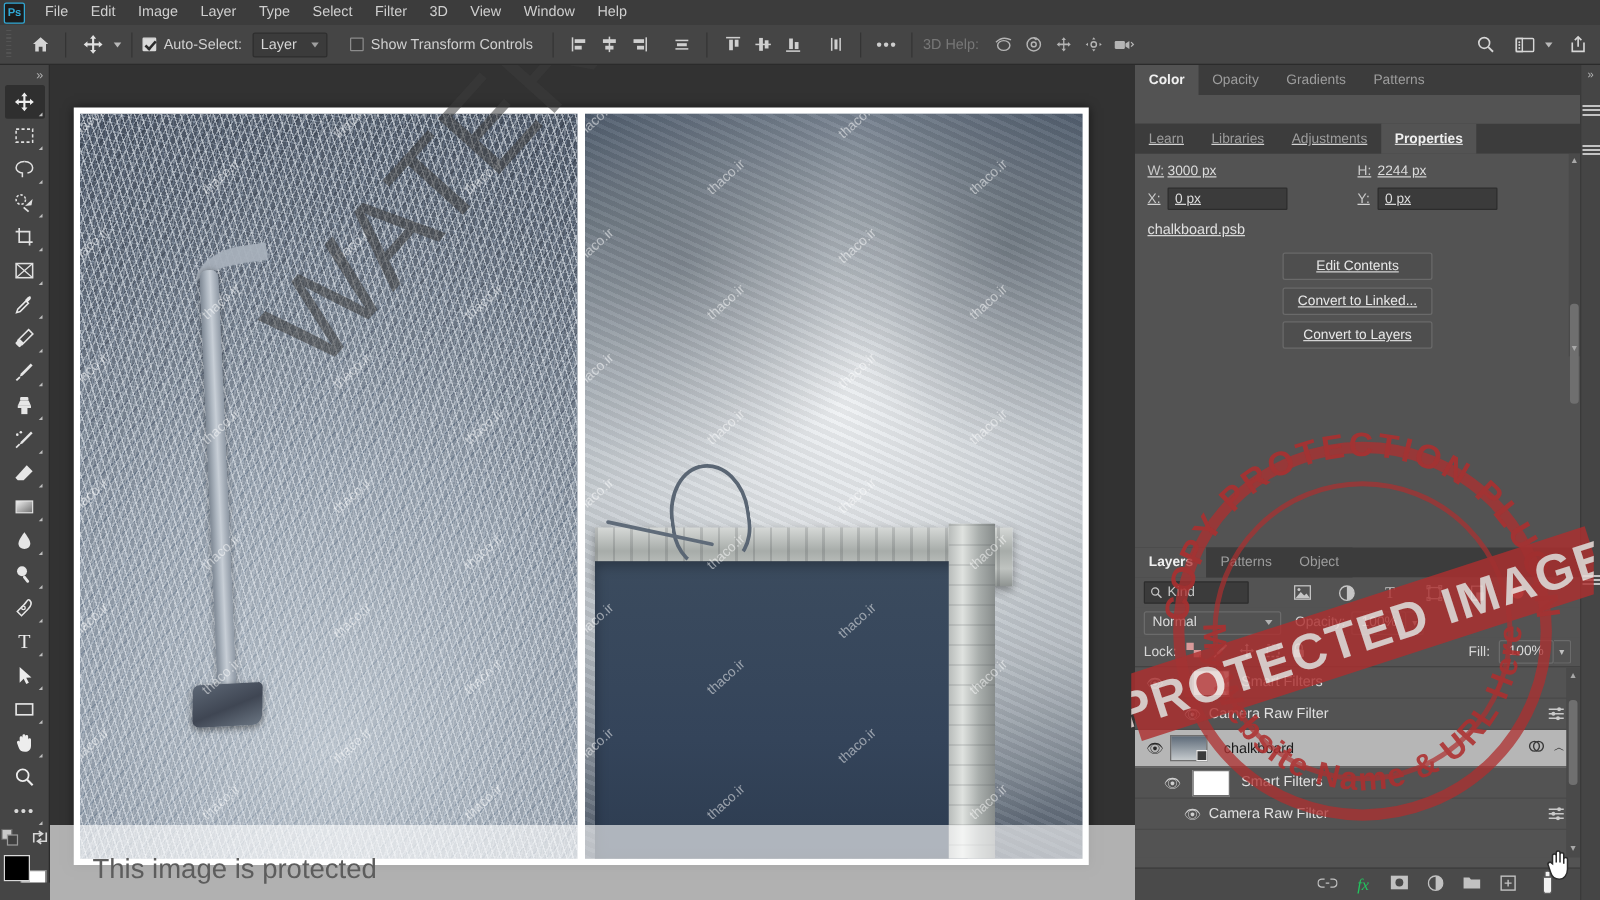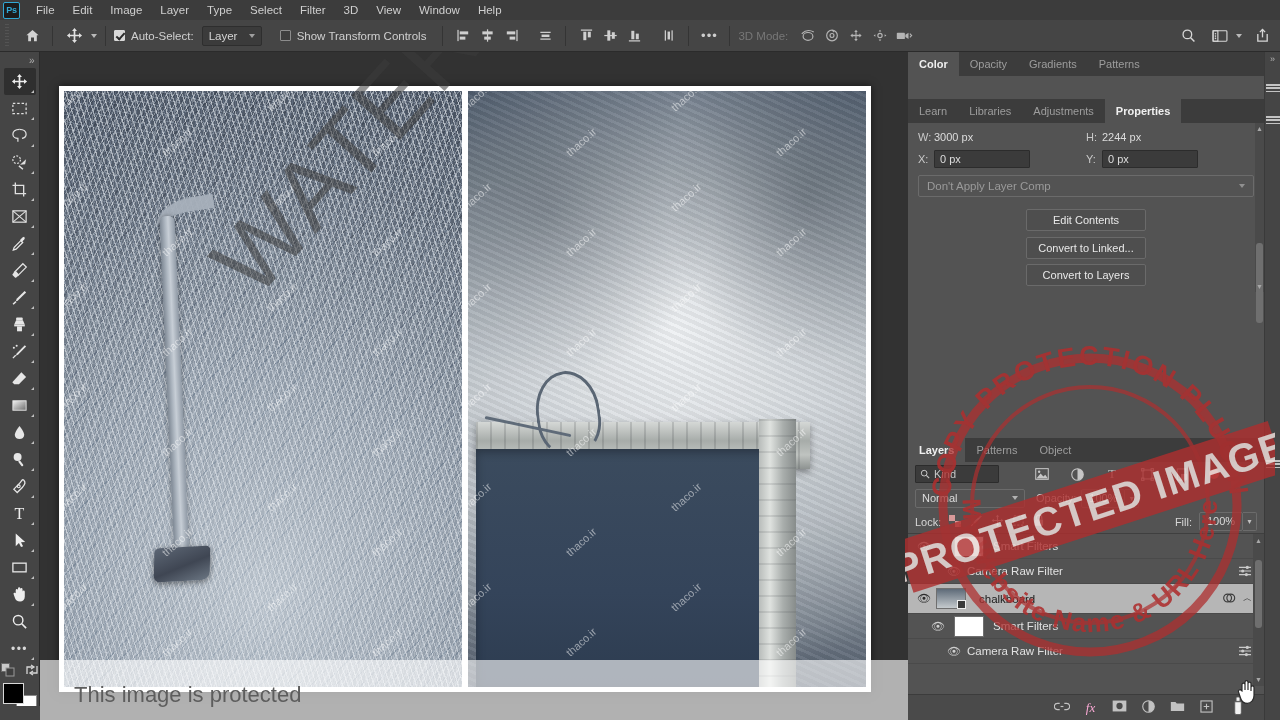--- a/index.html
+++ b/index.html
@@ -310,21 +310,21 @@
 
   .layscroll{ position:absolute; right:0; top:0; width:11px; height:100%; background:#4a4a4a; }
   .layscroll .bar{ position:absolute; left:2px; top:26px; width:7px; height:68px;
     background:#6f6f6f; border-radius:3px;}
 
   .layfooter{
     position:absolute; left:0; bottom:0; width:356px; height:26px; background:#4a4a4a;
     display:flex; align-items:center; justify-content:flex-end; gap:14px; padding-right:16px;
     border-top:1px solid #3c3c3c;
   }
-  .lf-ico{ color:#f9a8d4; font-size:12px; width:15px; text-align:center; }
+  .lf-ico{ color:#22c55e; font-size:12px; width:15px; text-align:center; }
 
   
   .statusbar{
     position:absolute; left:0; bottom:0; width:40px; height:14px; background:#454545;
   }
 
   
   .stamp{
     position:absolute; left:905px; top:290px; width:370px; height:400px;
     pointer-events:none; z-index:60;
@@ -447,21 +447,21 @@
           <rect x="11.2" y="2.5" width="1.3" height="11" fill="#cfcfcf"></rect>
         </svg>
     </div>
 
     <div class="ob-sep"></div>
 
     <div class="ob-btn" style="letter-spacing:1px;font-size:13px;">•••</div>
 
     <div class="ob-sep"></div>
 
-    <span class="ob-label dim" style="margin-left:0;">3D Mode:</span>
+    <span class="ob-label dim" style="margin-left:0;">3D Help:</span>
 
     <div class="ob-btn" style="margin-left:8px;">
       <svg width="16" height="15" viewBox="0 0 18 16">
           <ellipse cx="9" cy="9" rx="5.5" ry="4.4" fill="none" stroke="#b4b4b4" stroke-width="1.3"></ellipse>
           <path d="M2 6 Q8 0 15.5 4" fill="none" stroke="#b4b4b4" stroke-width="1.3"></path>
         </svg>
     </div>
     <div class="ob-btn">
       <svg width="16" height="15" viewBox="0 0 18 16">
           <circle cx="9" cy="8" r="6" fill="none" stroke="#b4b4b4" stroke-width="1.3"></circle>
@@ -770,21 +770,21 @@
 
     <div class="panel-group" style="top:0; height:32px;">
       <div class="tabrow">
         <div class="tab active">Color</div>
         <div class="tab">Opacity</div>
         <div class="tab">Gradients</div>
         <div class="tab">Patterns</div>
       </div>
     </div>
 
-    <div class="panel-group" style="top:47px; height:337px;">
+    <div class="panel-group" style="top:47px; height:337px;text-decoration:underline;">
       <div class="tabrow">
         <div class="tab">Learn</div>
         <div class="tab">Libraries</div>
         <div class="tab">Adjustments</div>
         <div class="tab active">Properties</div>
       </div>
 
       <div class="prop-body" style="position:relative;">
 
         <div class="row">
@@ -802,25 +802,22 @@
           <span class="halfcol">
               <span class="lbl">X:</span>
             <span class="field">0 px</span>
             </span>
           <span class="halfcol">
               <span class="lbl">Y:</span>
             <span class="field">0 px</span>
             </span>
         </div>
 
-
-        <div class="combo">
-          <span>Don't Apply Layer Comp</span>
-          <span class="caret" style="border-top-color:#909090;"></span>
-        </div>
+        <div class="filename">chalkboard.psb</div>
+
 
         <div class="pbtn" style="margin-top:12px;">Edit Contents</div>
         <div class="pbtn" style="margin-top:6px;">Convert to Linked...</div>
         <div class="pbtn" style="margin-top:5px;">Convert to Layers</div>
 
         <div class="pscroll">
           <span class="arrowup" style="top:2px;">▲</span>
           <span class="thumbv" style="top:120px;height:80px;"></span>
           <span class="arrowdown" style="bottom:2px;">▼</span>
         </div>

